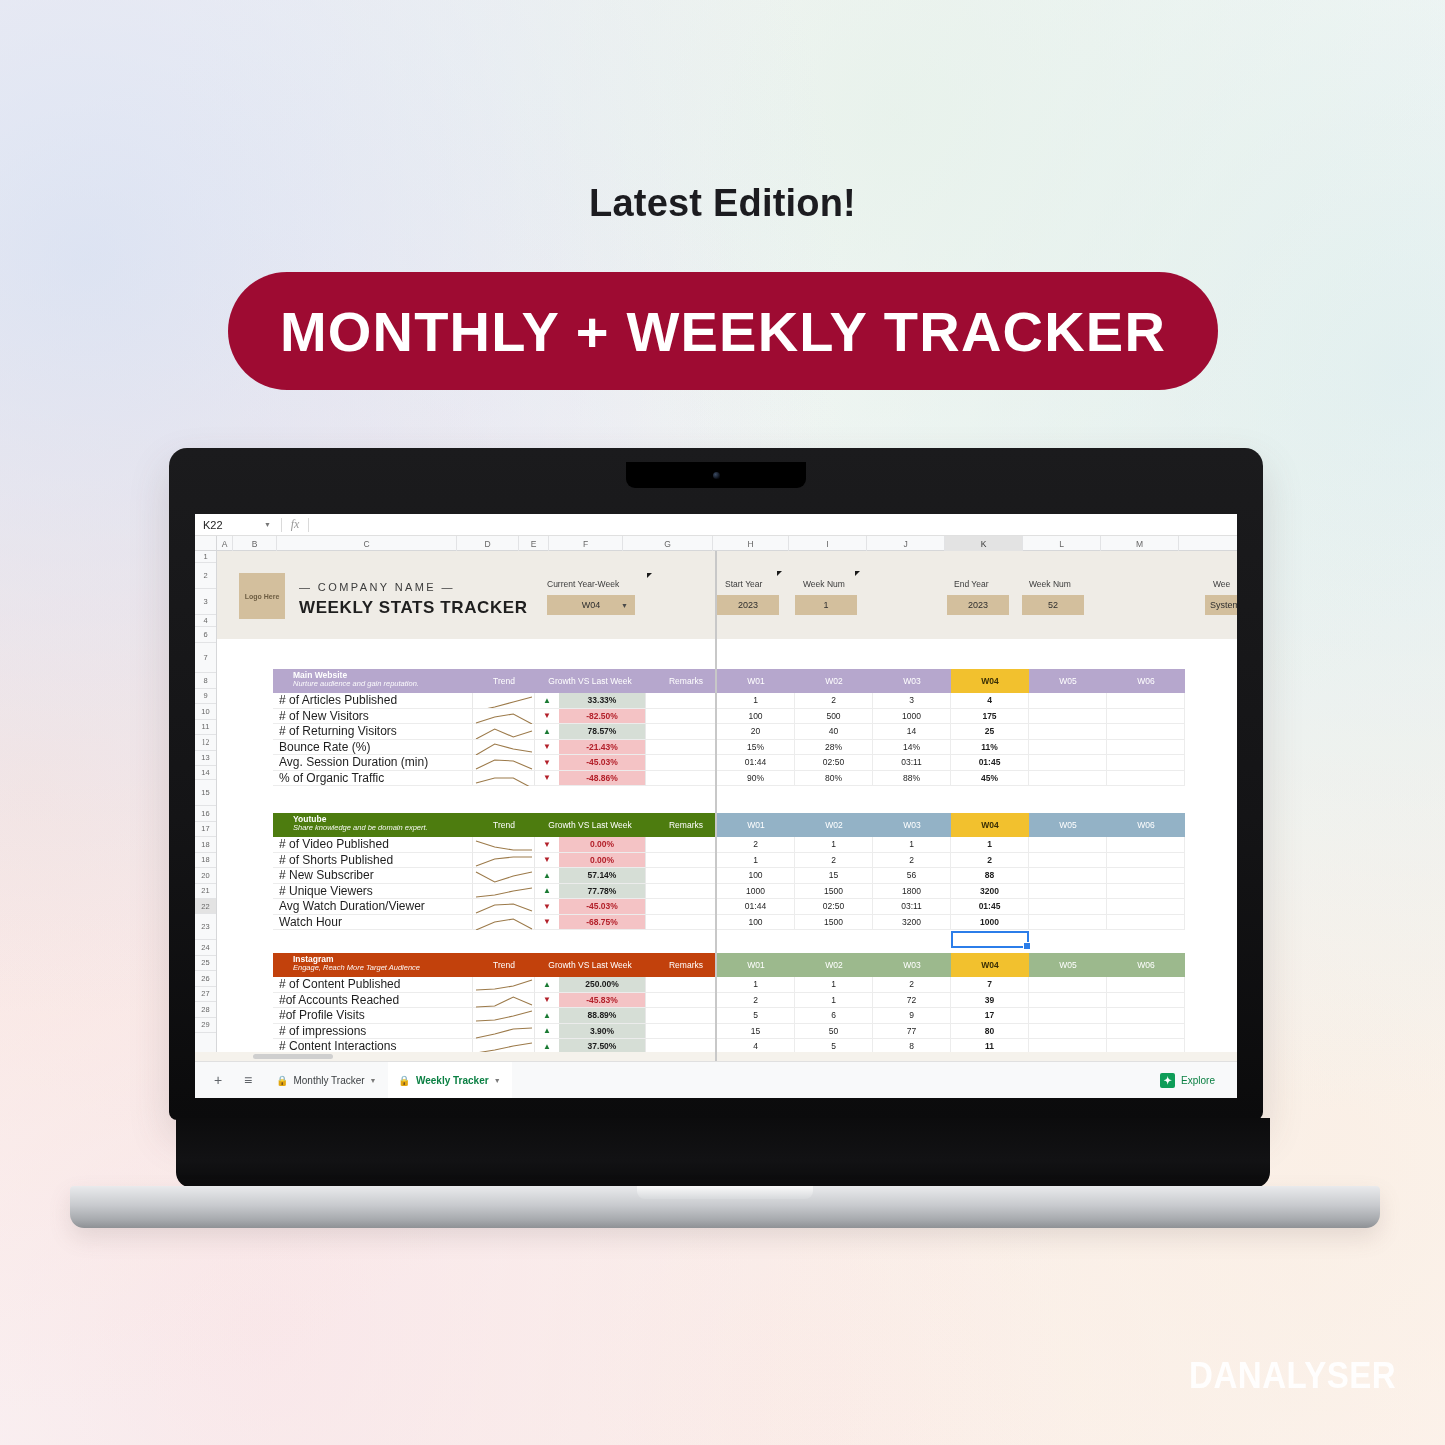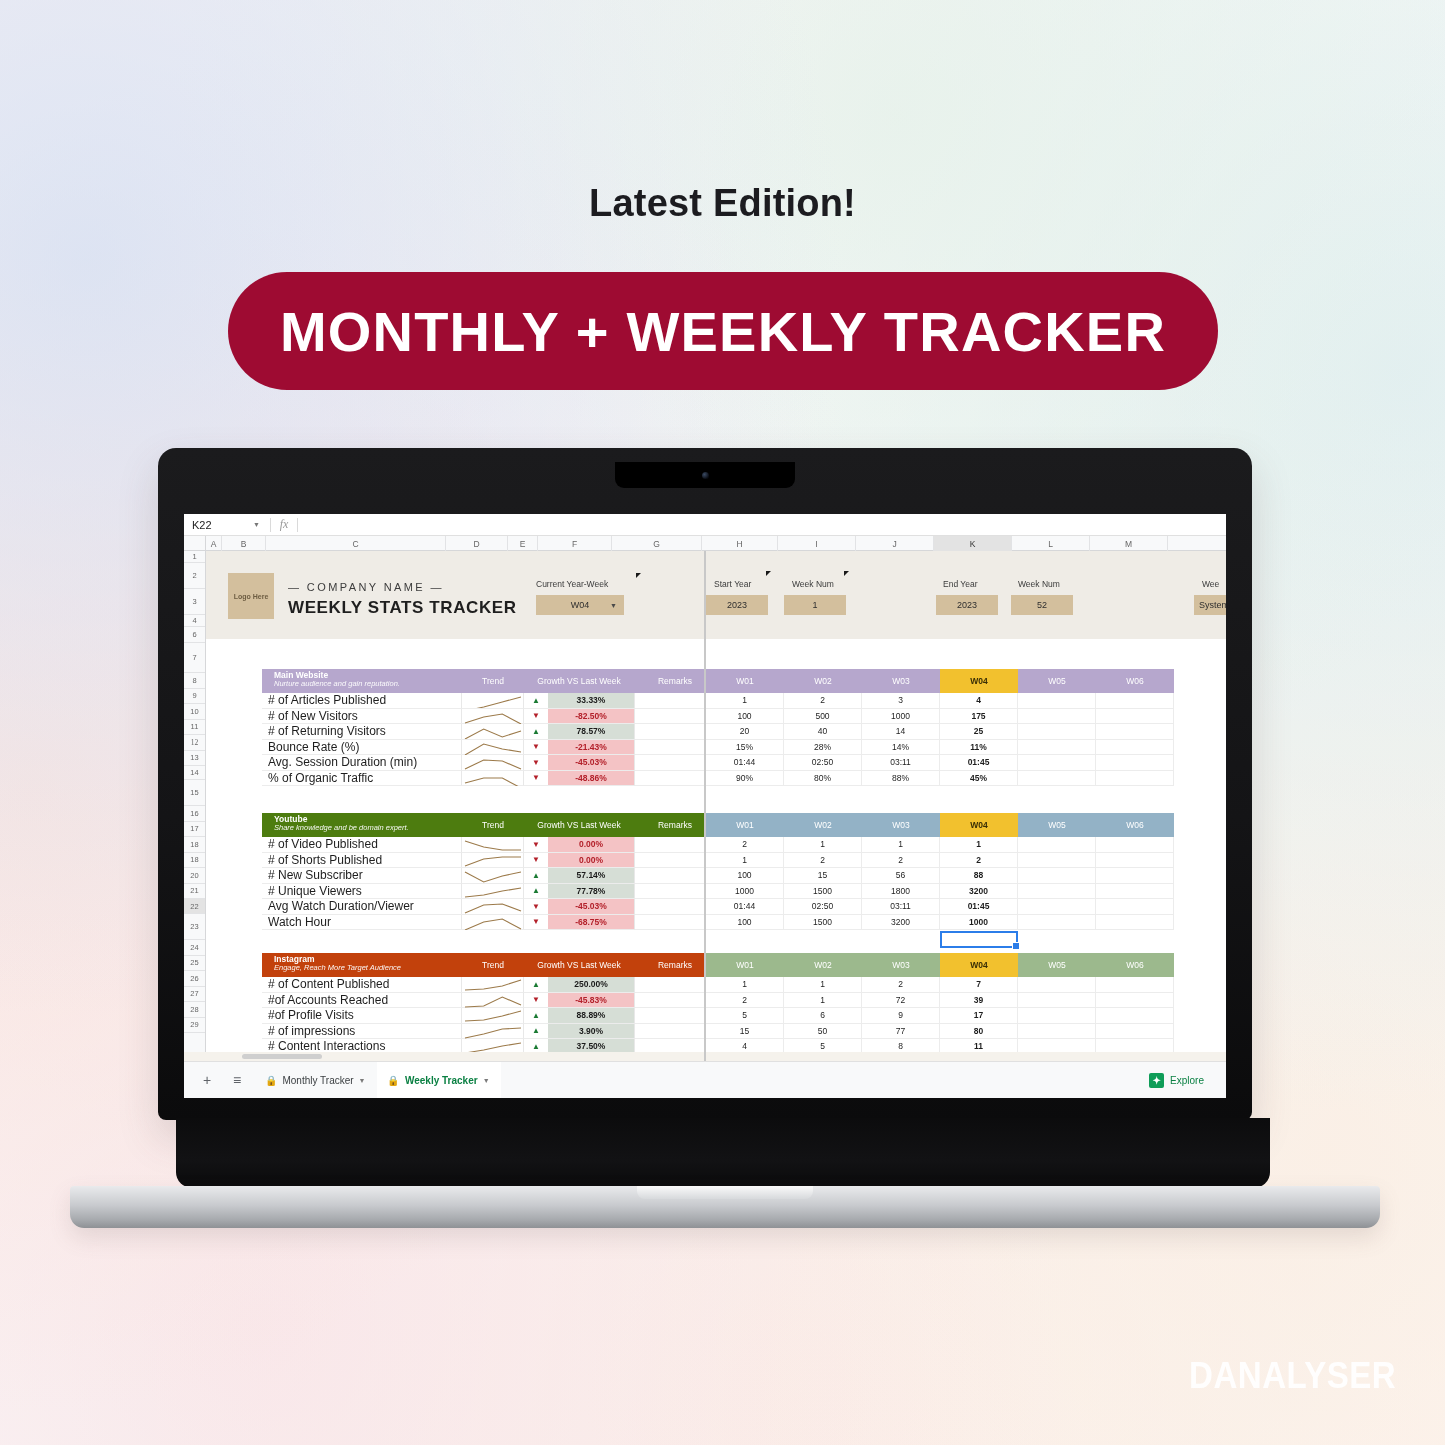--- a/index.html
+++ b/index.html
@@ -39,21 +39,21 @@
     display: flex; align-items: center; justify-content: center;
   }
   #pill-label {
     color: #ffffff; font-size: 56px; font-weight: bold;
     letter-spacing: 1.2px; white-space: nowrap;
   }
 
   
   #laptop { position: absolute; left: 0; top: 0; width: 1445px; height: 1445px; pointer-events: none; }
   #lid {
-    position: absolute; left: 158px; top: 448px;
+    position: absolute; left: 169px; top: 448px;
     width: 1094px; height: 672px;
     background: linear-gradient(180deg,#1b1b1d 0%, #141416 55%, #0b0b0c 100%);
     border-radius: 18px 18px 8px 8px;
     box-shadow: 0 18px 40px rgba(90,70,70,0.18);
     pointer-events: auto;
   }
   #bezel-top {
     position: absolute; left: 0; top: 0; width: 100%; height: 66px;
     display: flex; align-items: center; justify-content: center;
   }
@@ -151,21 +151,21 @@
   .beige-cell .dd { position:absolute; right:7px; font-size:7px; color:#4a4a4a; }
 
   
   #split-v { position:absolute; top:0; bottom:0; left:498px; width:2px; background:#c8c8c8; z-index:6;}
 
   
   .sect { position:absolute; left:56px; }
   .sect-head {
     display:flex; align-items:stretch; height:24px; color:#fff;
   }
-  .sect-head .sh-title { flex:0 0 200px; padding:2px 0 0 12px; line-height:1.05; }
+  .sect-head .sh-title { flex:0 0 200px; padding:2px 0 0 20px; line-height:1.05; }
   .sect-head .sh-title b { font-size:8.5px; display:block; }
   .sect-head .sh-title i { font-size:7.5px; display:block; opacity:.95; }
   .sect-head .sh-cell {
     display:flex; align-items:center; justify-content:center;
     font-size:8.5px;
   }
   .metric-row { display:flex; height:15.5px; background:#fff; }
   .metric-row .m-name {
     flex:0 0 200px; display:flex; align-items:center; padding-left:6px;
     font-size:12px; color:#1e1e1e; border-right:1px solid #e8e8e8;

